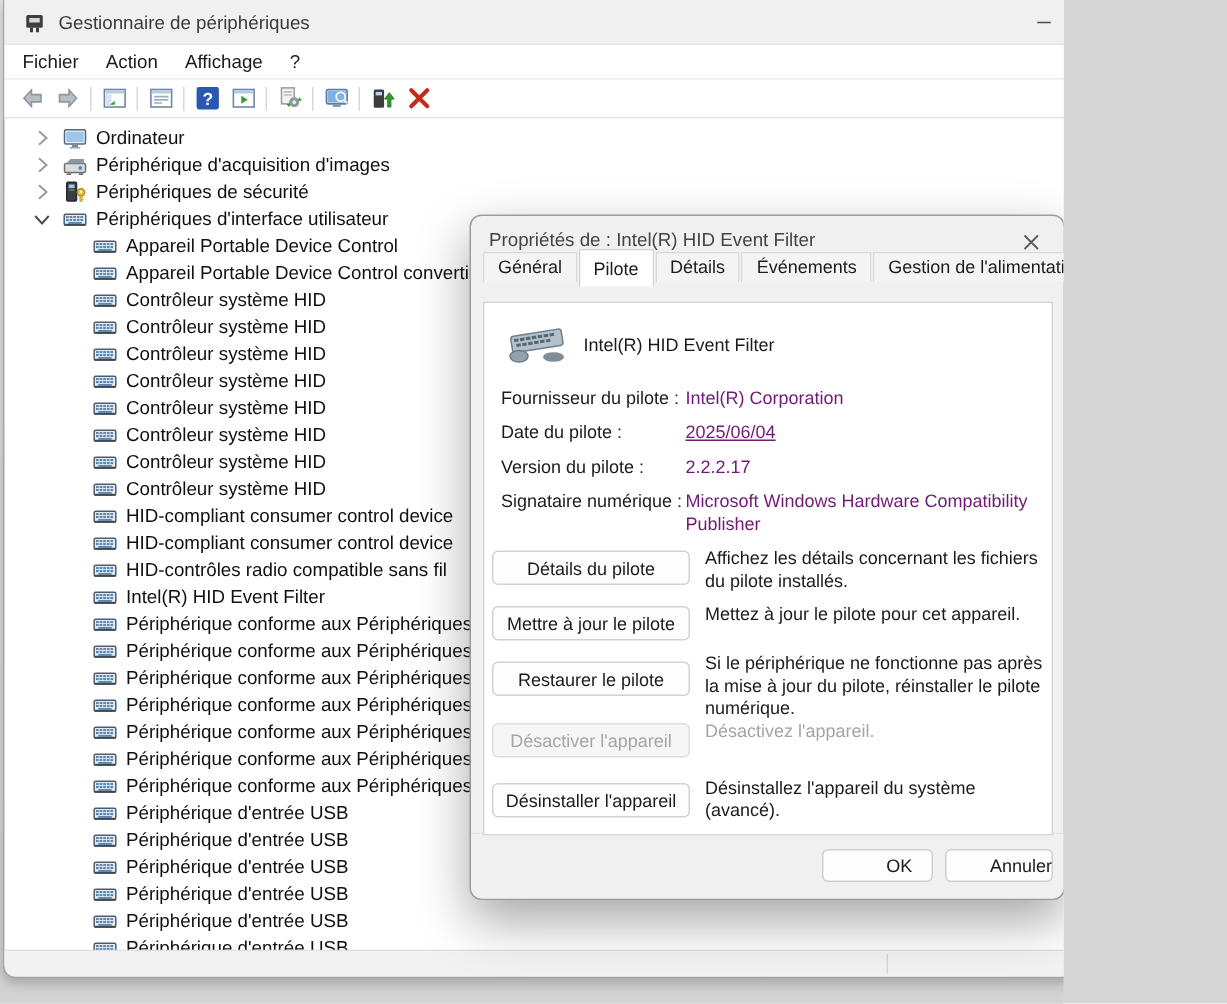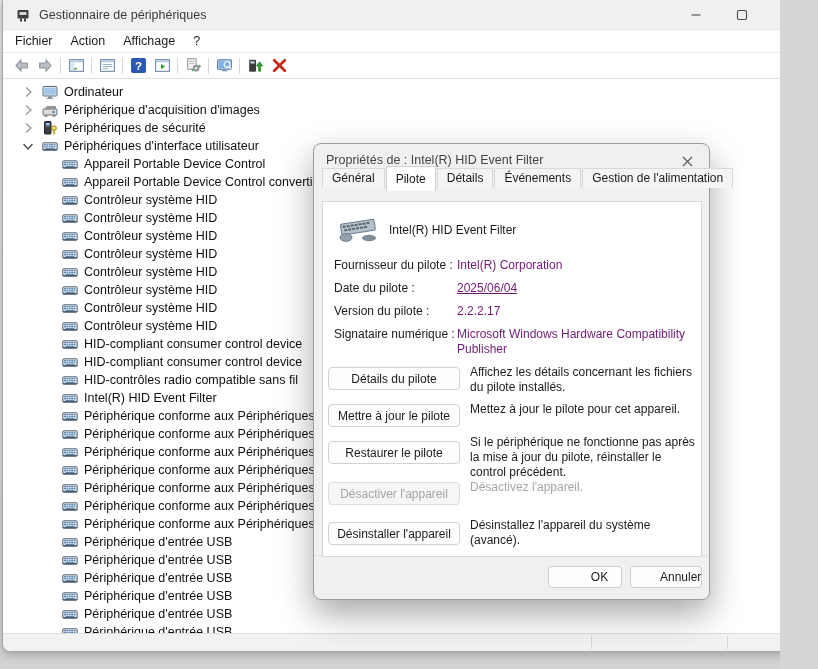--- a/index.html
+++ b/index.html
@@ -1,18 +1,18 @@
 <!DOCTYPE html>
 <html><head>
 <meta charset="utf-8">
 <style>
   * { margin:0; padding:0; box-sizing:border-box; }
   html,body { width:818px; height:669px; }
   body { font-family:"Liberation Sans", sans-serif; background:#d6d6d6; }
-  .screen { position:relative; width:780px; height:669px; overflow:hidden;
+  .screen { position:relative; width:709px; height:669px; overflow:hidden;
             background:linear-gradient(#e2e2e2, #d2d2d2); }
 
   
   .app-window { position:absolute; left:2px; top:0; width:810px; height:652px;
     background:#fff; border:1px solid #a6a6a6; border-top:none;
     border-radius:0 0 8px 8px; box-shadow:0 3px 8px rgba(0,0,0,.22); }
   .titlebar { position:absolute; left:0; top:0; right:0; height:30px; background:#f0f0f0;
     border-bottom:1px solid #e6e6e6; }
   .app-icon { position:absolute; left:12px; top:7px; width:16px; height:16px; }
   .title-text { position:absolute; left:36px; top:8px; font-size:12.5px; color:#3a3a3a; white-space:nowrap; }
@@ -958,21 +958,21 @@
           <div class="info-value" style="top: 102px;">2.2.2.17</div>
           <div class="info-label" style="top: 125px;">Signataire numérique :</div>
           <div class="info-value" style="top: 125px;">Microsoft Windows Hardware Compatibility Publisher</div>
         </div>
       <div id="driver-actions">
           <button class="action-btn" style="top: 165px;">Détails du pilote</button>
           <div class="action-desc" style="top: 163px;">Affichez les détails concernant les fichiers du pilote installés.</div>
           <button class="action-btn" style="top: 202px;">Mettre à jour le pilote</button>
           <div class="action-desc" style="top: 200px;">Mettez à jour le pilote pour cet appareil.</div>
           <button class="action-btn" style="top: 239px;">Restaurer le pilote</button>
-          <div class="action-desc" style="top: 233px;">Si le périphérique ne fonctionne pas après la mise à jour du pilote, réinstaller le control précédent.</div>
+          <div class="action-desc" style="top: 233px;">Si le périphérique ne fonctionne pas après la mise à jour du pilote, réinstaller le pilote numérique.</div>
           <button class="action-btn disabled" disabled="" style="top: 280px;">Désactiver l'appareil</button>
           <div class="action-desc disabled" style="top: 278px;">Désactivez l'appareil.</div>
           <button class="action-btn" style="top: 320px;">Désinstaller l'appareil</button>
           <div class="action-desc" style="top: 316px;">Désinstallez l'appareil du système (avancé).</div>
         </div>
     </div>
 
     <div class="dlg-footer">
       <button class="btn ok">OK</button>
       <button class="btn cancel">Annuler</button>

